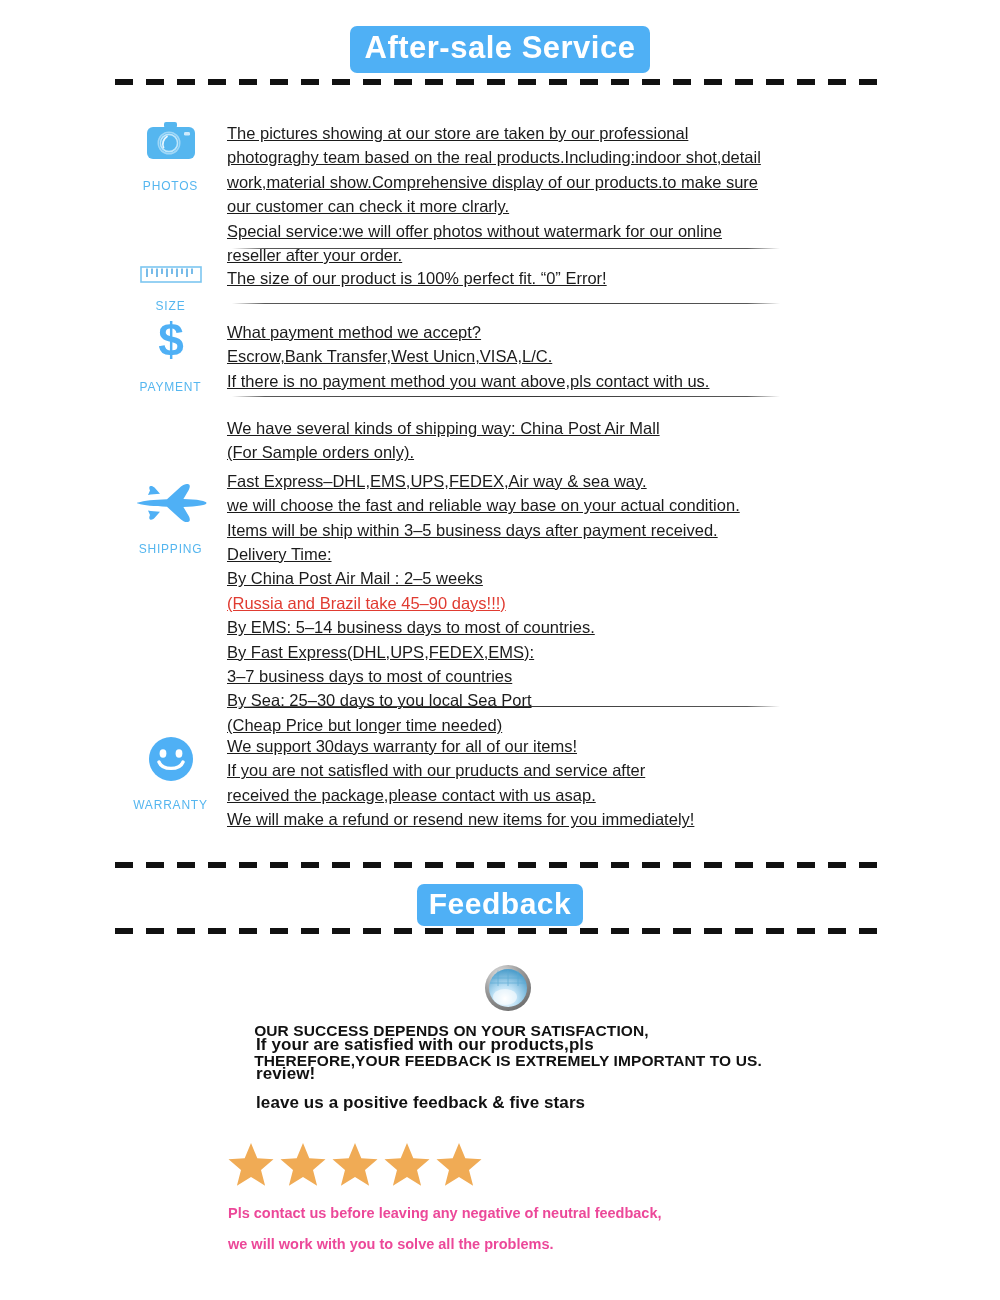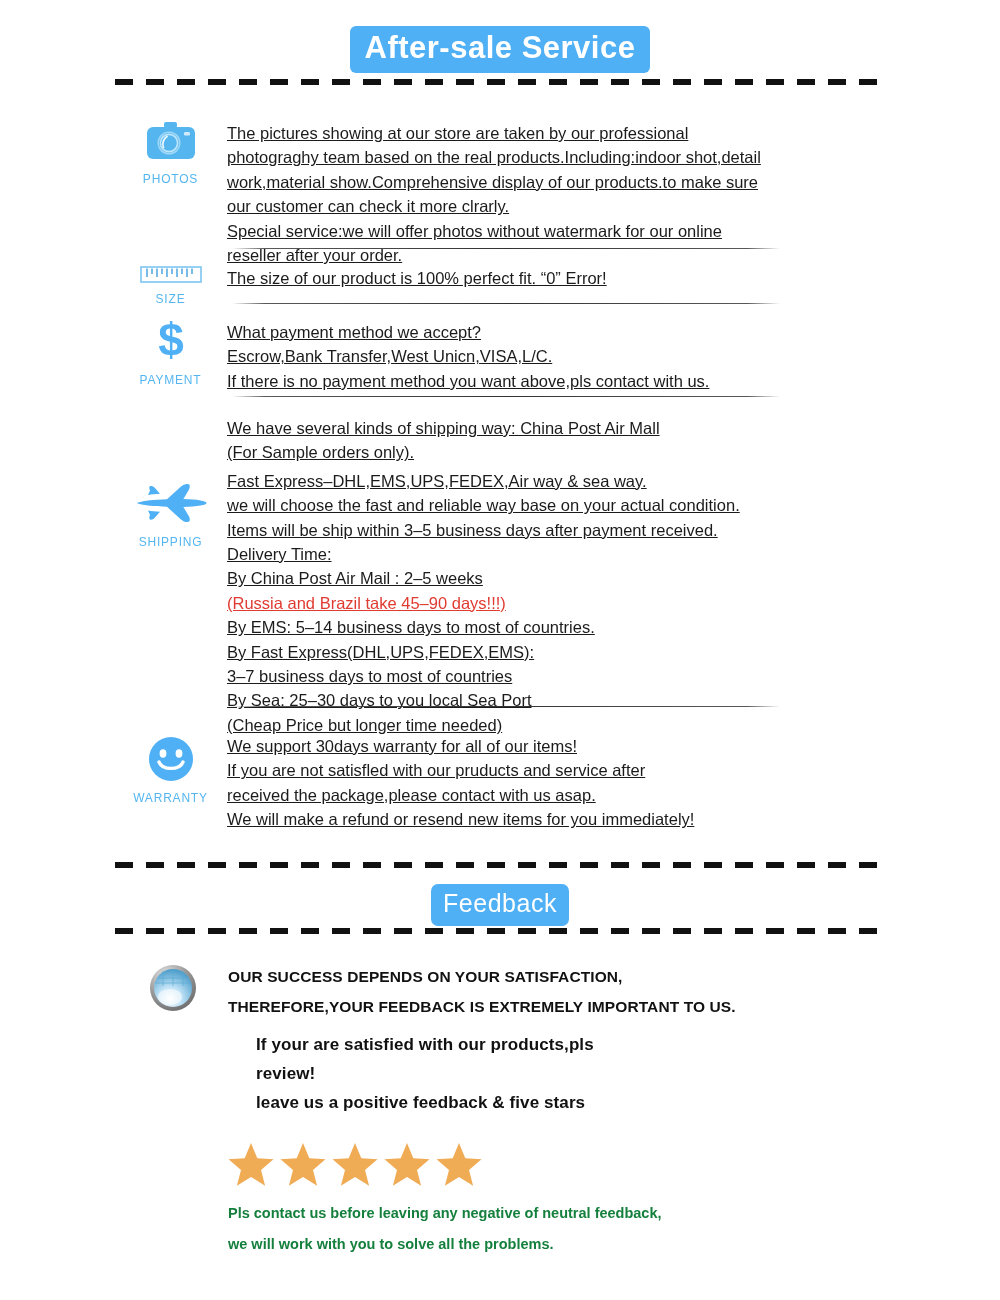--- a/index.html
+++ b/index.html
@@ -26,25 +26,24 @@
     background: #4fb0f5;
     color: #ffffff;
     border-radius: 7px;
     letter-spacing: 0.5px;
   }
   .banner-title {
     font-size: 31px;
     font-weight: bold;
     padding: 2px 15px 5px 15px;
     line-height: 40px;
-    border-radius: 6px;
   }
   .banner-feedback {
-    font-size: 25px;
-    font-weight: normal;
+    font-size: 30px;
+    font-weight: bold;
     padding: 1px 12px 4px 12px;
     line-height: 37px;
   }
   .dash-wrap {
     width: 770px;
     margin: 0 auto;
     overflow: hidden;
     height: 7px;
   }
   .dash-inner {
@@ -61,21 +60,21 @@
   .icon-col {
     width: 105px;
     min-width: 105px;
     text-align: center;
     padding-top: 4px;
   }
   .icon-label {
     color: #55b6ef;
     font-size: 12px;
     letter-spacing: 0.8px;
-    margin-top: 5px;
+    margin-top: 12px;
     font-family: "Liberation Sans", sans-serif;
   }
   .text-col {
     flex: 1;
     font-size: 16.5px;
     line-height: 20.4px;
     color: #1b1b1b;
     padding-top: 2px;
   }
   .text-col p {
@@ -101,21 +100,22 @@
 
   
   .ico {
     display: inline-block;
     line-height: 0;
   }
 
   
   .fb-head {
     display: flex;
-    align-items: flex-start;
+    align-items: center;
+    flex-direction: column;
   }
   .fb-icon-col {
     width: 110px;
     min-width: 110px;
     text-align: center;
     padding-top: 2px;
   }
   .fb-text {
     flex: 1;
     font-size: 15.5px;
@@ -127,21 +127,21 @@
   .fb-body {
     font-size: 17px;
     font-weight: bold;
     color: #111;
     line-height: 29px;
     letter-spacing: 0.1px;
   }
   .fb-small {
     font-size: 14.5px;
     font-weight: bold;
-    color: #15803d;
+    color: #ec4899;
     line-height: 31px;
   }
   .stars {
     line-height: 0;
     margin: 9px 0 6px 0;
   }
   .stars svg { margin-right: 6px; }
 </style>
 </head>
 <body>

